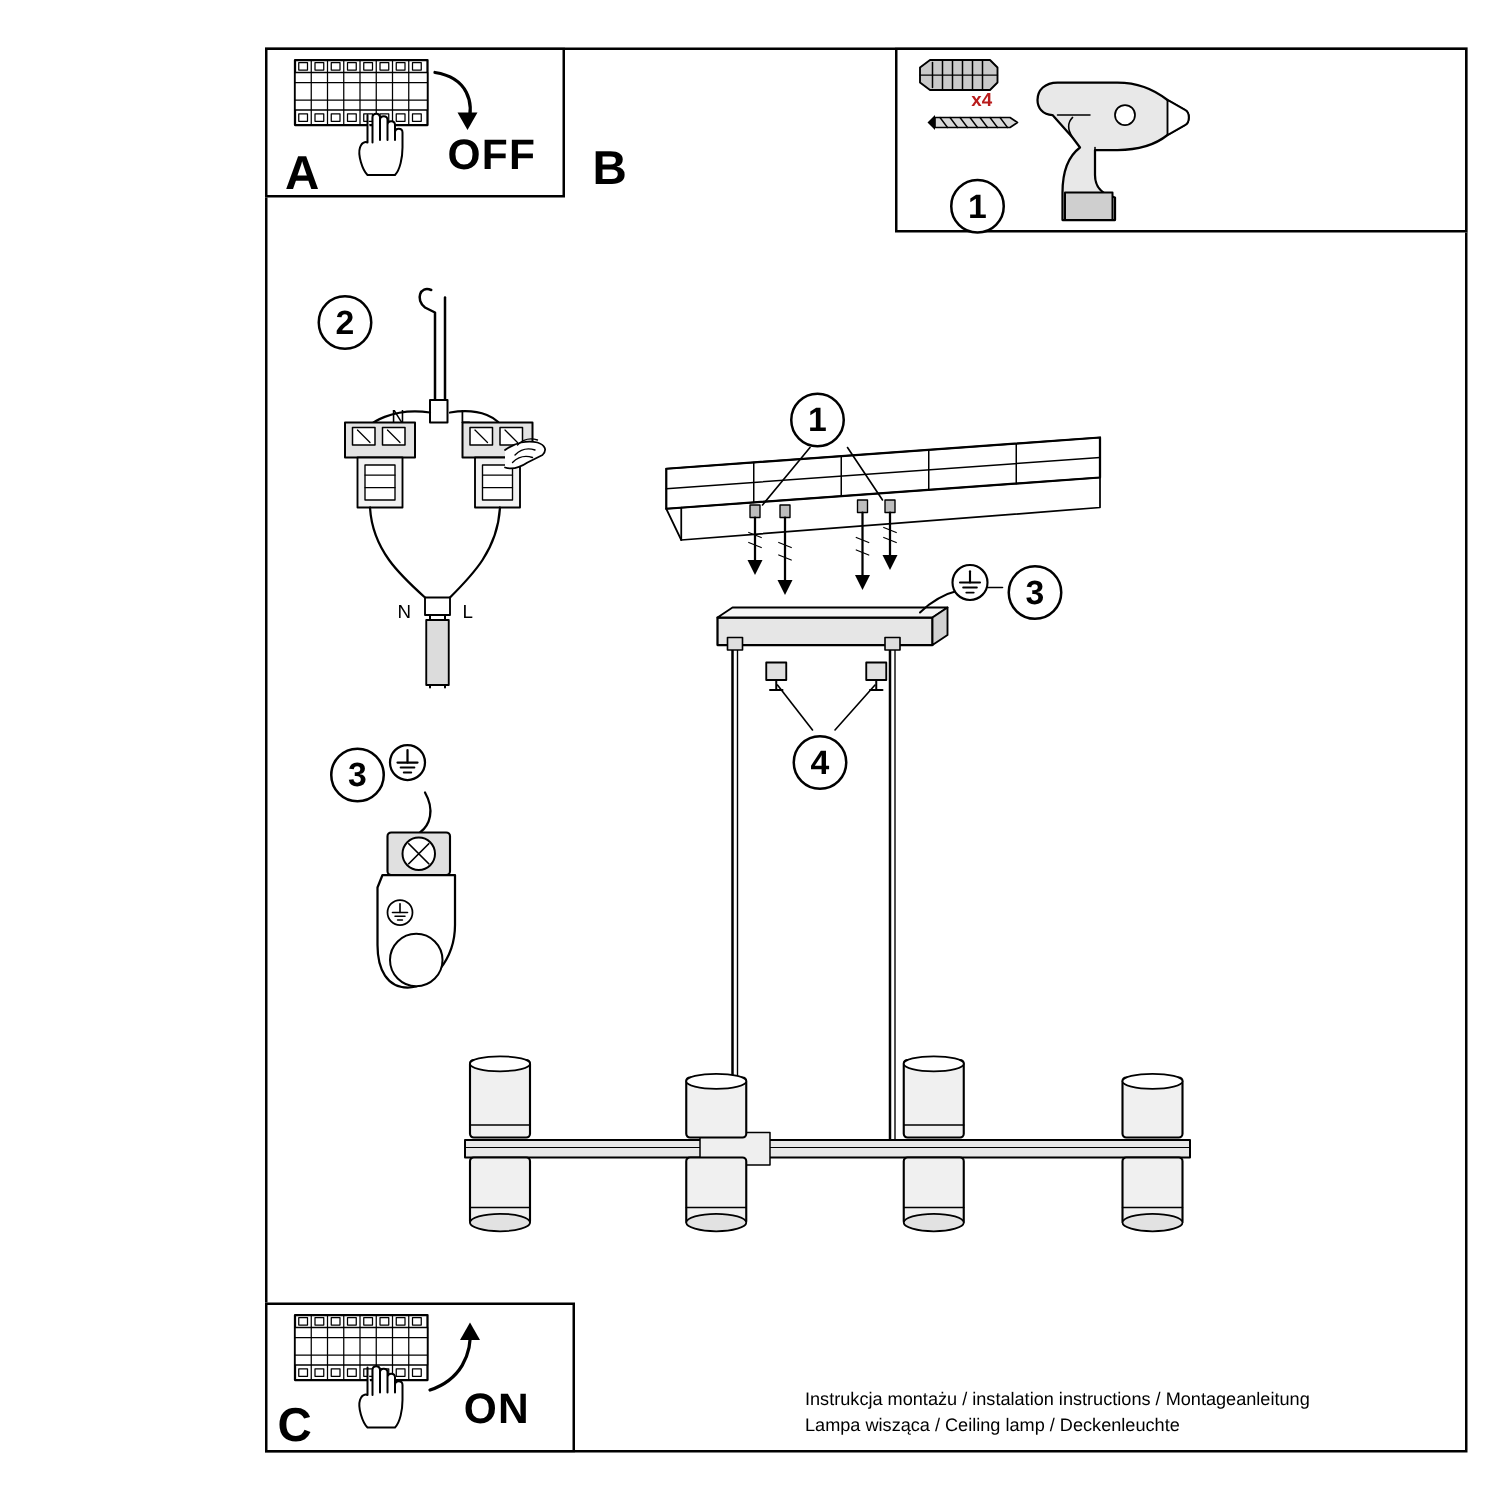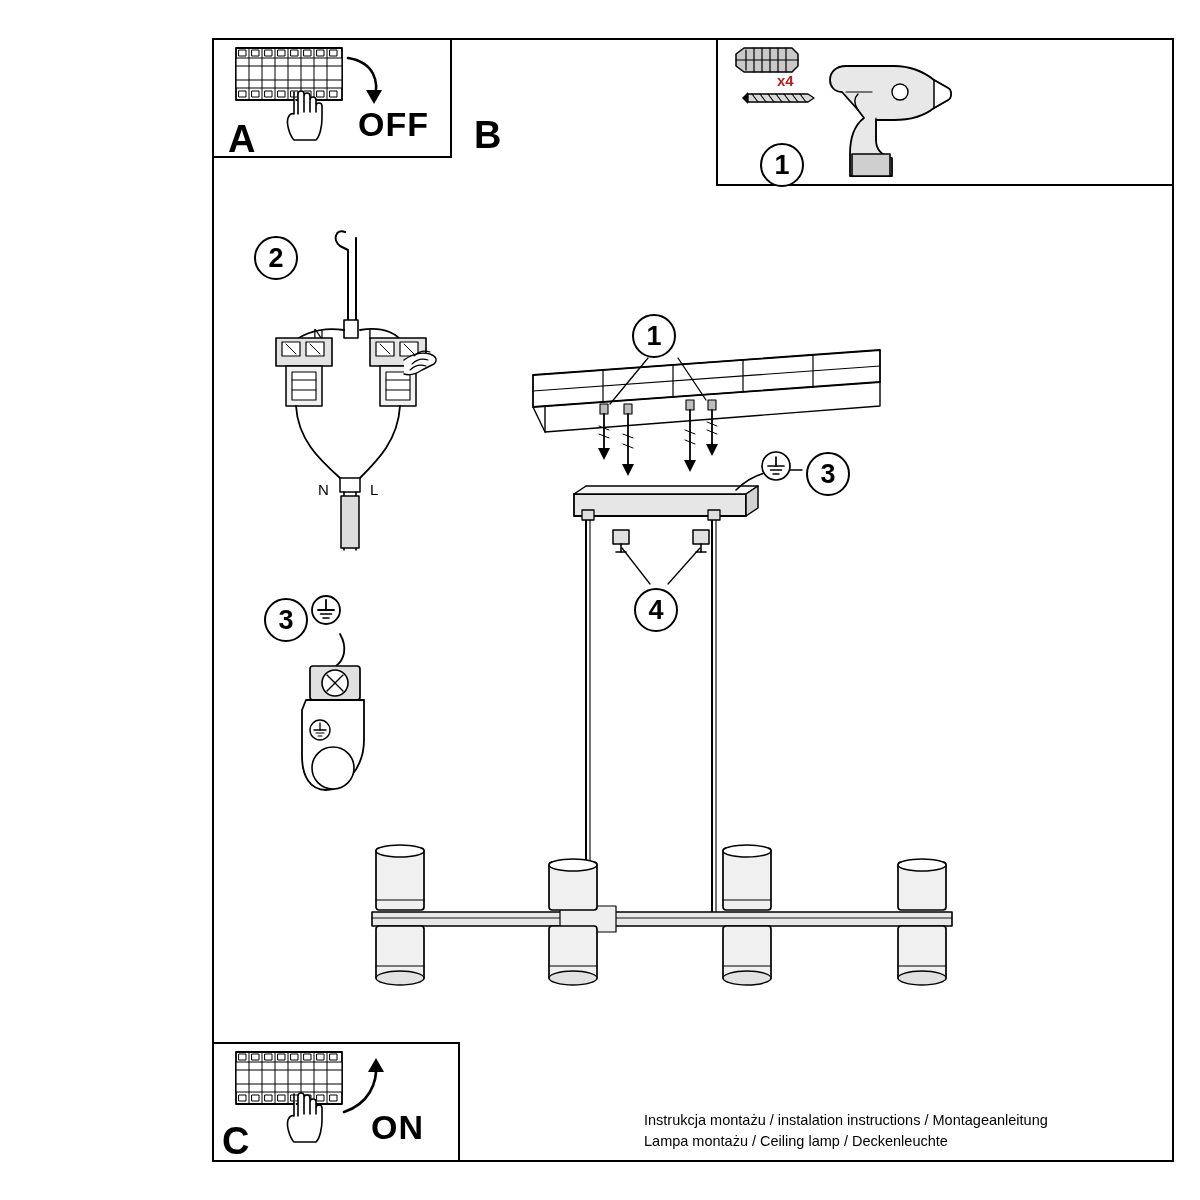--- a/index.html
+++ b/index.html
@@ -126,21 +126,21 @@
   <div class="circle-num" style="left:806px; top:452px;">3</div>
   <div class="circle-num" style="left:634px; top:588px;">4</div>
 
   <div class="letterNL" style="left:313px; top:325px;">N</div>
   <div class="letterNL" style="left:368px; top:325px;">L</div>
   <div class="letterNL" style="left:318px; top:481px;">N</div>
   <div class="letterNL" style="left:370px; top:481px;">L</div>
 
   <div class="caption">
     <div>Instrukcja montażu / instalation instructions / Montageanleitung</div>
-    <div>Lampa montażu / Ceiling lamp / Deckenleuchte</div>
+    <div>Lampa wisząca / Ceiling lamp / Deckenleuchte</div>
   </div>
 
   <svg class="svg-layer" viewBox="0 0 1200 1200" xmlns="http://www.w3.org/2000/svg">
     <g fill="none" stroke="#000" stroke-width="1.6" stroke-linecap="round" stroke-linejoin="round">
 
       <g transform="translate(236,48)">
         <rect x="0" y="0" width="106" height="52" fill="#fff" stroke="#000" stroke-width="1.8"></rect>
         <rect x="0" y="10" width="106" height="30" fill="#fff" stroke="#000" stroke-width="1.2"></rect>
         <line x1="0" y1="18" x2="106" y2="18" stroke-width="1"></line>
         <line x1="0" y1="32" x2="106" y2="32" stroke-width="1"></line>

